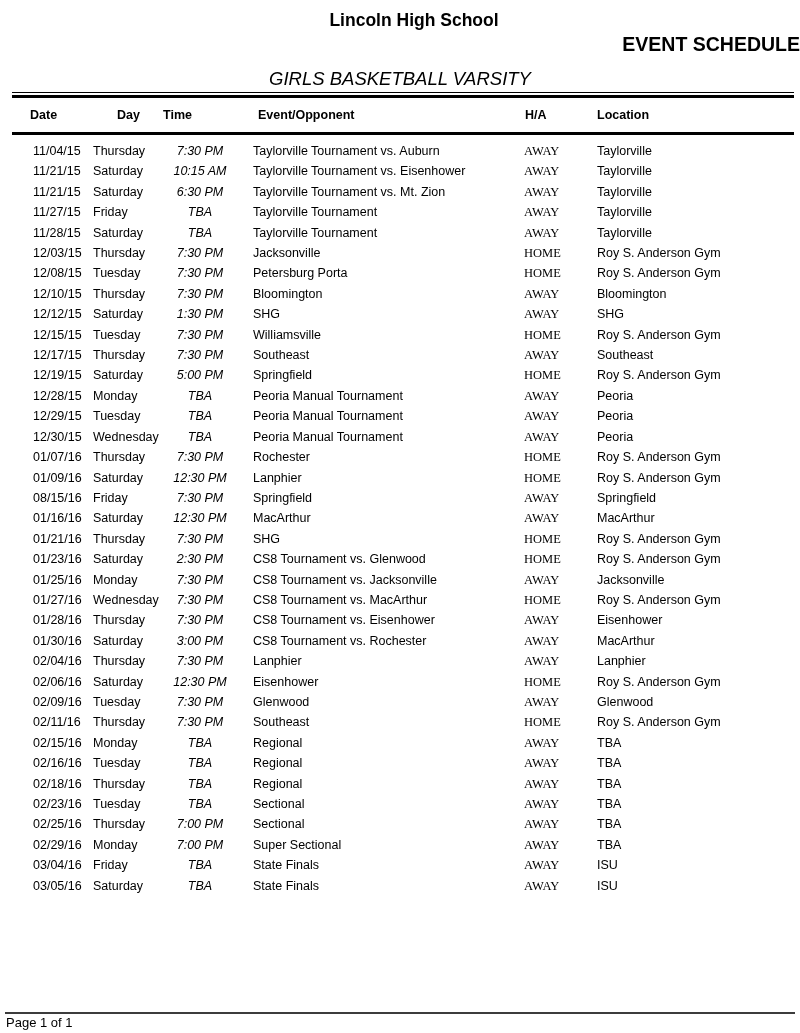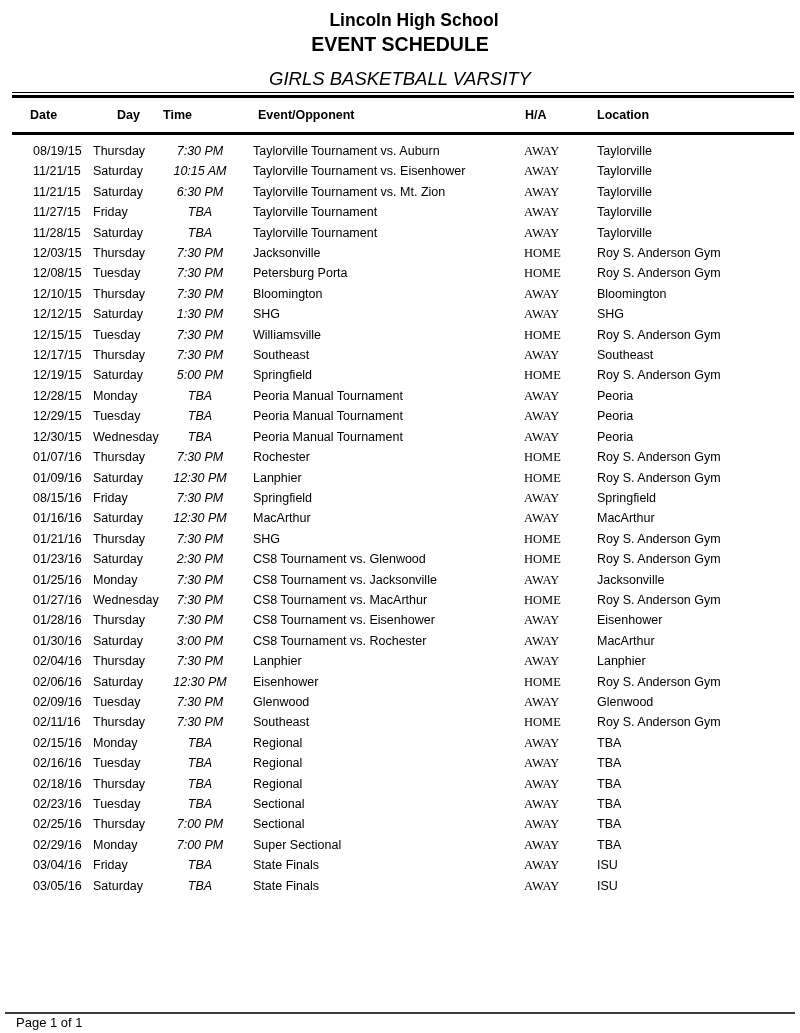--- a/index.html
+++ b/index.html
@@ -17,20 +17,21 @@
     padding-top: 9px;
     font-size: 17.5px;
     font-weight: bold;
     line-height: 22px;
     margin-left: 28px;
   }
   .title-event {
     font-size: 19.5px;
     font-weight: bold;
     line-height: 27px;
+    text-align: right;
   }
   .title-subtitle {
     margin-top: 10px;
     font-size: 18.5px;
     font-style: italic;
     line-height: 22px;
     font-weight: normal;
   }
   .table-wrap { margin: 2px 7px 0 12px; width: 782px; }
   .rule-thin  { height: 0; border-top: 1.5px solid #000; }
@@ -79,21 +80,21 @@
   td.d-loc   { padding-left: 7px;  text-align: left; }
   .footer-line {
     position: absolute;
     left: 5px;
     right: 5px;
     top: 1012px;
     border-top: 2px solid #3c3c3c;
   }
   .footer-text {
     position: absolute;
-    left: 16px;
+    left: 6px;
     top: 1015px;
     font-size: 13px;
     color: #000;
   }
 </style>
 </head>
 <body>
 
 <div class="titles">
   <div class="title-school">Lincoln High School</div>
@@ -130,21 +131,21 @@
     <colgroup>
       <col class="c-date">
         <col class="c-day">
         <col class="c-time">
       <col class="c-event">
         <col class="c-ha">
         <col class="c-loc">
     </colgroup>
     <tbody>
         <tr>
-    <td class="d-date">08/19/15</td>
+    <td class="d-date">11/04/15</td>
     <td class="d-day">Thursday</td>
     <td class="d-time">7:30 PM</td>
     <td class="d-event">Taylorville Tournament vs. Auburn</td>
     <td class="d-ha">AWAY</td>
     <td class="d-loc">Taylorville</td>
   </tr>
         <tr>
     <td class="d-date">11/21/15</td>
     <td class="d-day">Saturday</td>
     <td class="d-time">10:15 AM</td>

